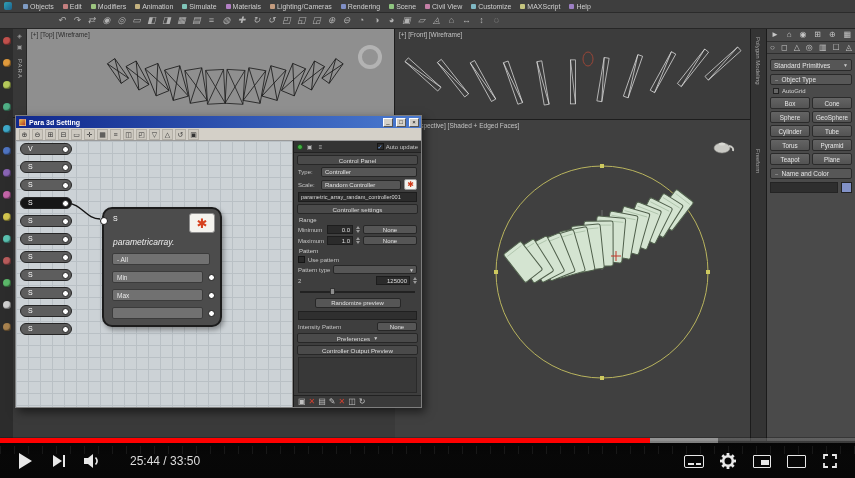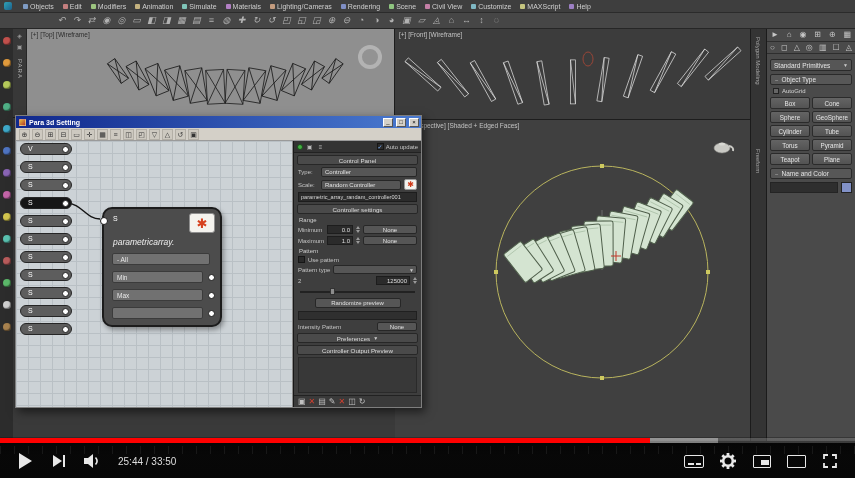--- a/index.html
+++ b/index.html
@@ -116,21 +116,21 @@
 .ghost-strip{position:absolute;left:0;top:9px;width:100%;height:8px;opacity:.07;background:repeating-linear-gradient(90deg,#fff 0 1px,transparent 1px 14px)}
 .yt-progress{position:absolute;left:0;top:1px;width:100%;height:5px;background:rgba(255,255,255,.22)}
 .yt-buffer{position:absolute;left:0;top:0;height:100%;background:rgba(255,255,255,.35)}
 .yt-played{position:absolute;left:0;top:0;height:100%;background:#f00}
 .yt-controls{position:absolute;left:0;top:7px;width:100%;height:34px;display:flex;align-items:center;padding:0 10px;gap:4px}
 .yt-btn{background:none;border:none;width:30px;height:26px;display:flex;align-items:center;justify-content:center;padding:0}
 .play-tri{width:0;height:0;border-left:13px solid #e8e8e8;border-top:8px solid transparent;border-bottom:8px solid transparent}
 .next-wrap{display:flex;align-items:center;gap:1px}
 .next-tri{width:0;height:0;border-left:9px solid #e8e8e8;border-top:6px solid transparent;border-bottom:6px solid transparent}
 .next-bar{width:2.5px;height:12px;background:#e8e8e8}
-.yt-time{font-size:10px;color:#ddd;margin-left:6px;white-space:nowrap}
+.yt-time{font-size:12px;color:#ddd;margin-left:18px;white-space:nowrap}
 .cc-box{width:20px;height:13px;border:1.6px solid #e8e8e8;border-radius:2px;position:relative;display:block}
 .cc-l1,.cc-l2{position:absolute;bottom:2px;height:1.8px;background:#e8e8e8}
 .cc-l1{left:2.5px;width:6px}.cc-l2{right:2.5px;width:5px}
 .mini-box{width:18px;height:13px;border:1.6px solid #e8e8e8;border-radius:1px;position:relative;display:block}
 .mini-inner{position:absolute;right:1.5px;bottom:1.5px;width:8px;height:5.5px;background:#e8e8e8}
 .theater-box{width:19px;height:13px;border:1.6px solid #e8e8e8;border-radius:1px;display:block}
 </style>
 </head>
 <body>
 

